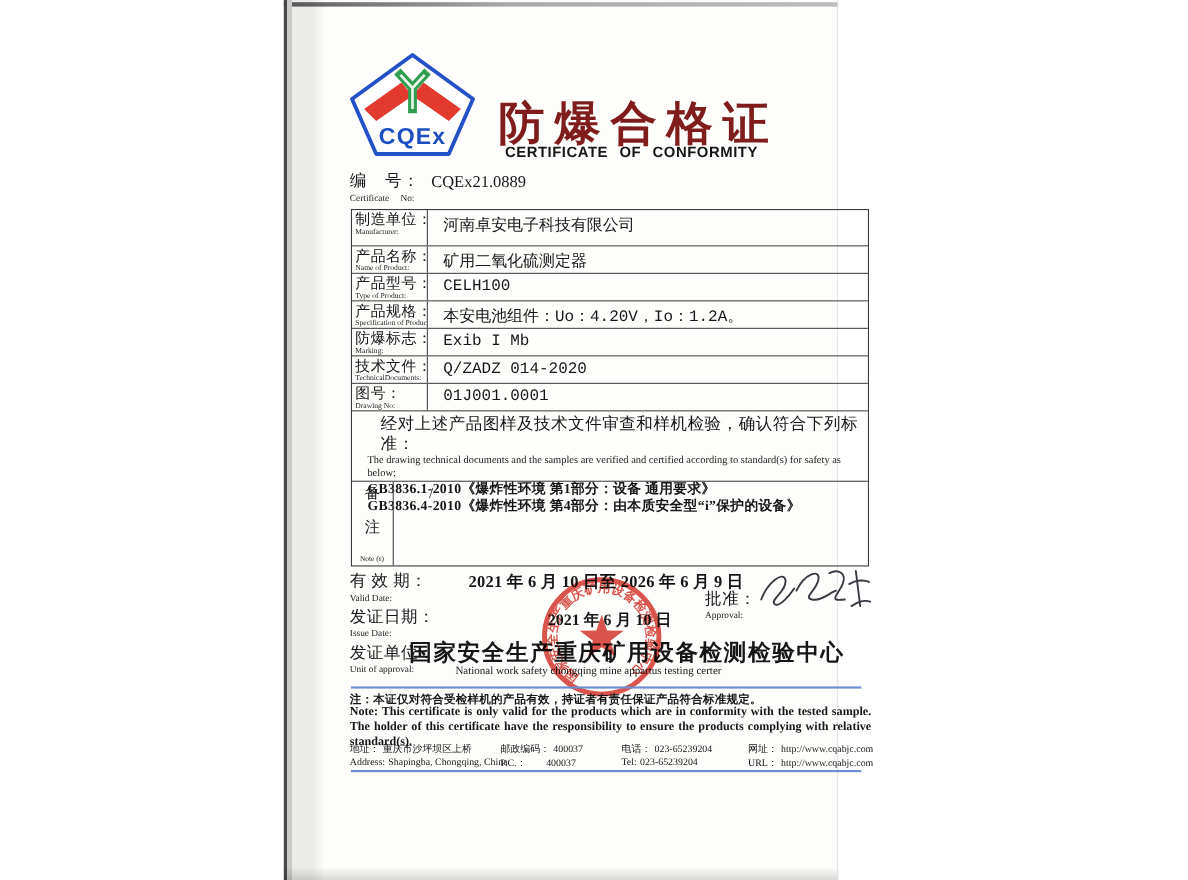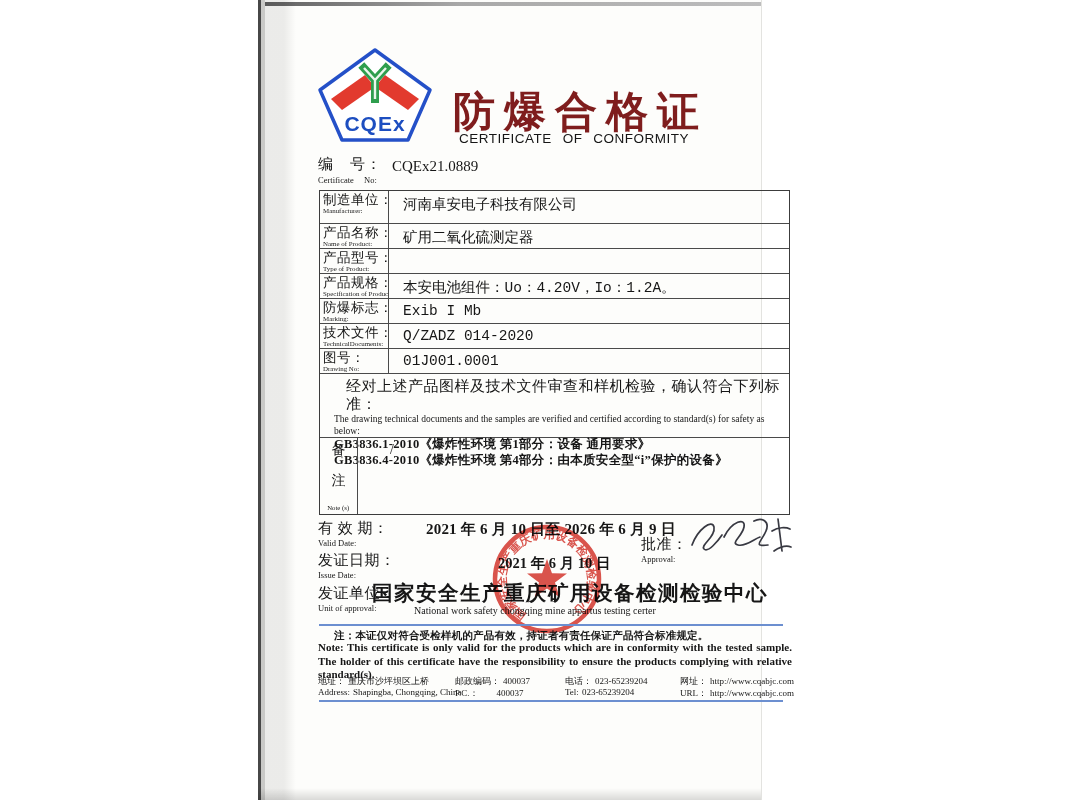--- a/index.html
+++ b/index.html
@@ -12,21 +12,21 @@
   .scan-left-edge{position:absolute;left:0;top:0;width:38px;height:100%;
                  background:linear-gradient(to right,#474747 0 3px,#c9c9c7 3px 7px,rgba(0,0,0,.07) 7px 26px,rgba(0,0,0,0) 38px);}
   .scan-bottom-edge{position:absolute;left:0;bottom:0;width:100%;height:12px;
                  background:linear-gradient(to bottom,rgba(0,0,0,0),rgba(0,0,0,.14));}
   .scan-right-edge{position:absolute;right:0;top:0;width:1px;height:100%;background:#e3e3e0;}
   
   .logo{position:absolute;left:58px;top:47px;width:118px;height:96px;}
   .title-cn{position:absolute;left:195px;top:84px;font-size:42px;font-weight:700;
             letter-spacing:9px;white-space:nowrap;font-family:"Liberation Serif",serif;}
   .title-en{position:absolute;left:201px;top:131px;width:230px;display:flex;justify-content:space-between;
-            font-family:"Liberation Sans","DejaVu Sans",sans-serif;font-weight:400;font-size:13.5px;letter-spacing:.5px;}
+            font-family:"Liberation Sans","DejaVu Sans",sans-serif;font-weight:700;font-size:13.5px;letter-spacing:.5px;}
   
   .certno{position:absolute;left:60px;top:155px;}
   .certno .cn{font-size:15px;letter-spacing:1px;}
   .certno .en{font-size:8.5px;margin-top:1px;word-spacing:8px;}
   .certno-value{position:absolute;left:134px;top:158px;font-size:15px;
             font-family:"Liberation Serif",serif;}
   
   .cert-table{position:absolute;left:61px;top:190px;width:469px;border:1.4px solid #3c3c3c;background:transparent;}
   .trow{display:flex;border-bottom:1px solid #4a4a4a;height:24px;}
   .trow:first-child{height:32px;}
@@ -53,21 +53,21 @@
   .issue-value{position:absolute;left:240px;top:554px;font-size:14.5px;font-weight:700;white-space:nowrap;}
   .issuer-cn{position:absolute;left:114px;top:579px;font-size:20.5px;font-weight:700;letter-spacing:1.5px;white-space:nowrap;}
   .issuer-en{position:absolute;left:156px;top:605px;font-size:10px;white-space:nowrap;}
   .signature{position:absolute;left:430px;top:511px;width:106px;height:56px;}
   
   .stamp{position:absolute;left:219px;top:509px;width:140px;height:140px;opacity:.88;
          mix-blend-mode:multiply;pointer-events:none;}
   
   .blue-line{position:absolute;left:61px;width:464px;height:2px;background:#6c8fd0;}
   .bl1{top:624px;} .bl2{top:700px;}
-  .foot-note-cn{position:absolute;left:60px;top:629px;font-size:10.5px;letter-spacing:.2px;white-space:nowrap;font-weight:600;margin-left:16px;}
+  .foot-note-cn{position:absolute;left:60px;top:629px;font-size:10.5px;letter-spacing:.2px;white-space:nowrap;font-weight:600;}
   .foot-note-en{position:absolute;left:60px;top:641px;width:474px;font-size:11px;line-height:13.5px;
                 text-align:justify;font-weight:600;}
   .contact-row{position:absolute;left:60px;width:474px;font-size:9px;white-space:nowrap;}
   .cr-cn{top:675px;} .cr-en{top:687px;}
   .contact-cell{position:absolute;top:0;}
   .cc0{left:0;} .cc1{left:137px;} .cc2{left:247px;} .cc3{left:362px;}
   .contact-cell .v{margin-left:3px;}
   .cr-en .cc1 .v{margin-left:18px;}
 </style>
 </head>
@@ -118,20 +118,21 @@
             <span class="en">Name of Product:</span>
           </div>
           <div class="tvalue">矿用二氧化硫测定器</div>
         </div>
 
         <div class="trow">
           <div class="tlabel">
             <span class="cn">产品型号：</span>
             <span class="en">Type of Product:</span>
           </div>
+          <div class="tvalue">CELH100</div>
         </div>
 
         <div class="trow">
           <div class="tlabel">
             <span class="cn">产品规格：</span>
             <span class="en">Specification of Product:</span>
           </div>
           <div class="tvalue">本安电池组件：Uo：4.20V，Io：1.2A。</div>
         </div>
 

